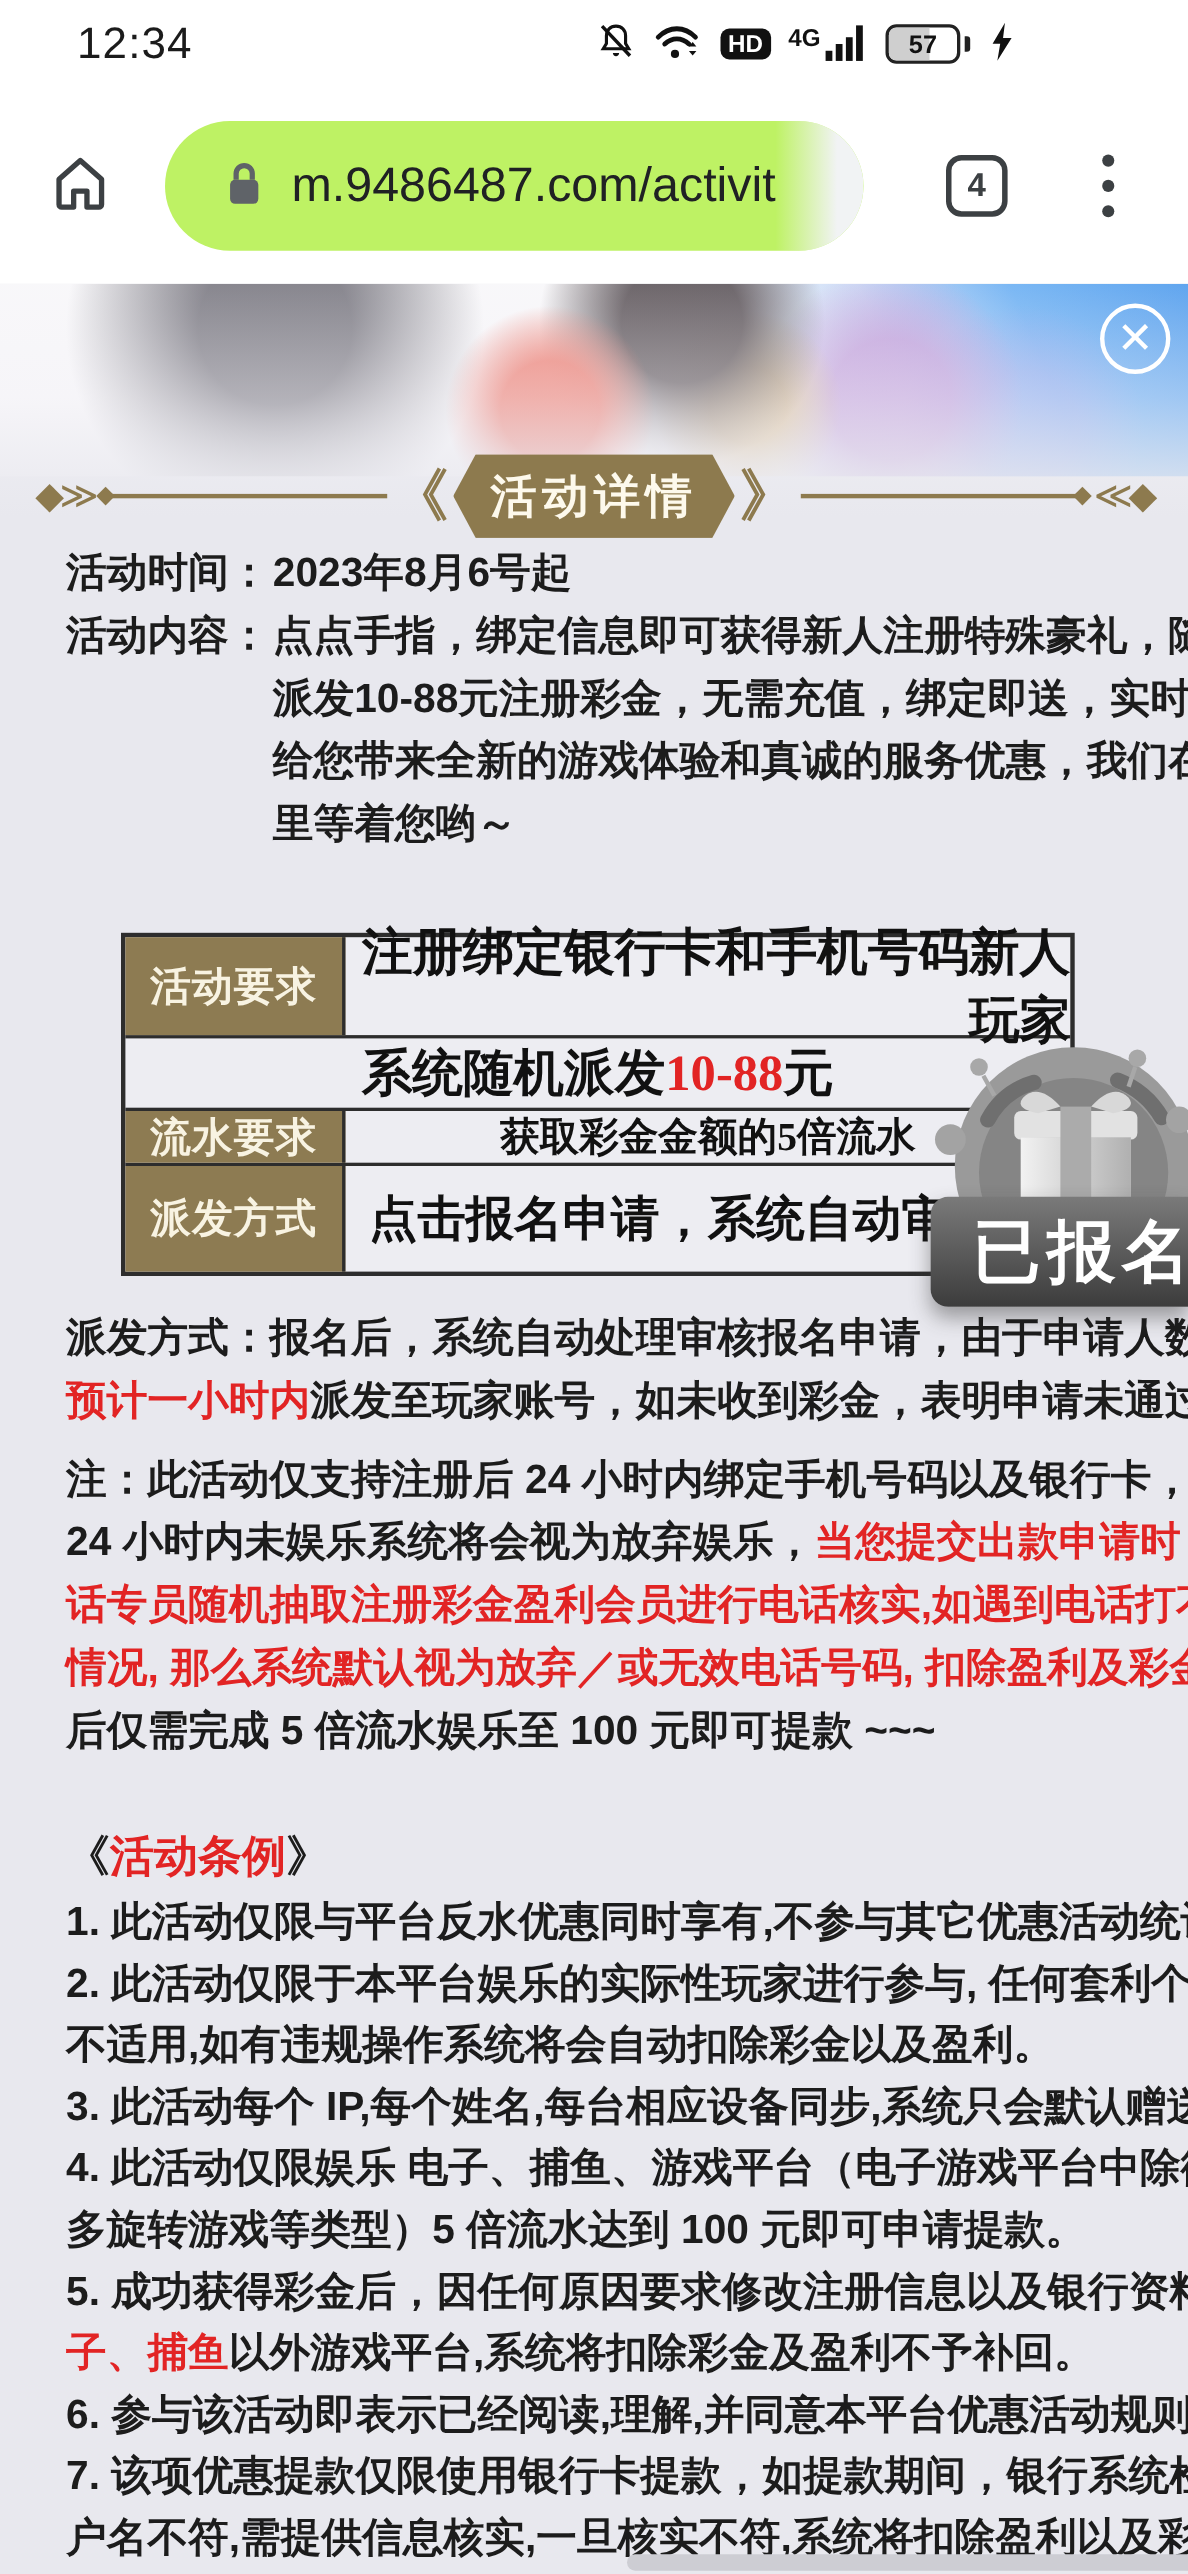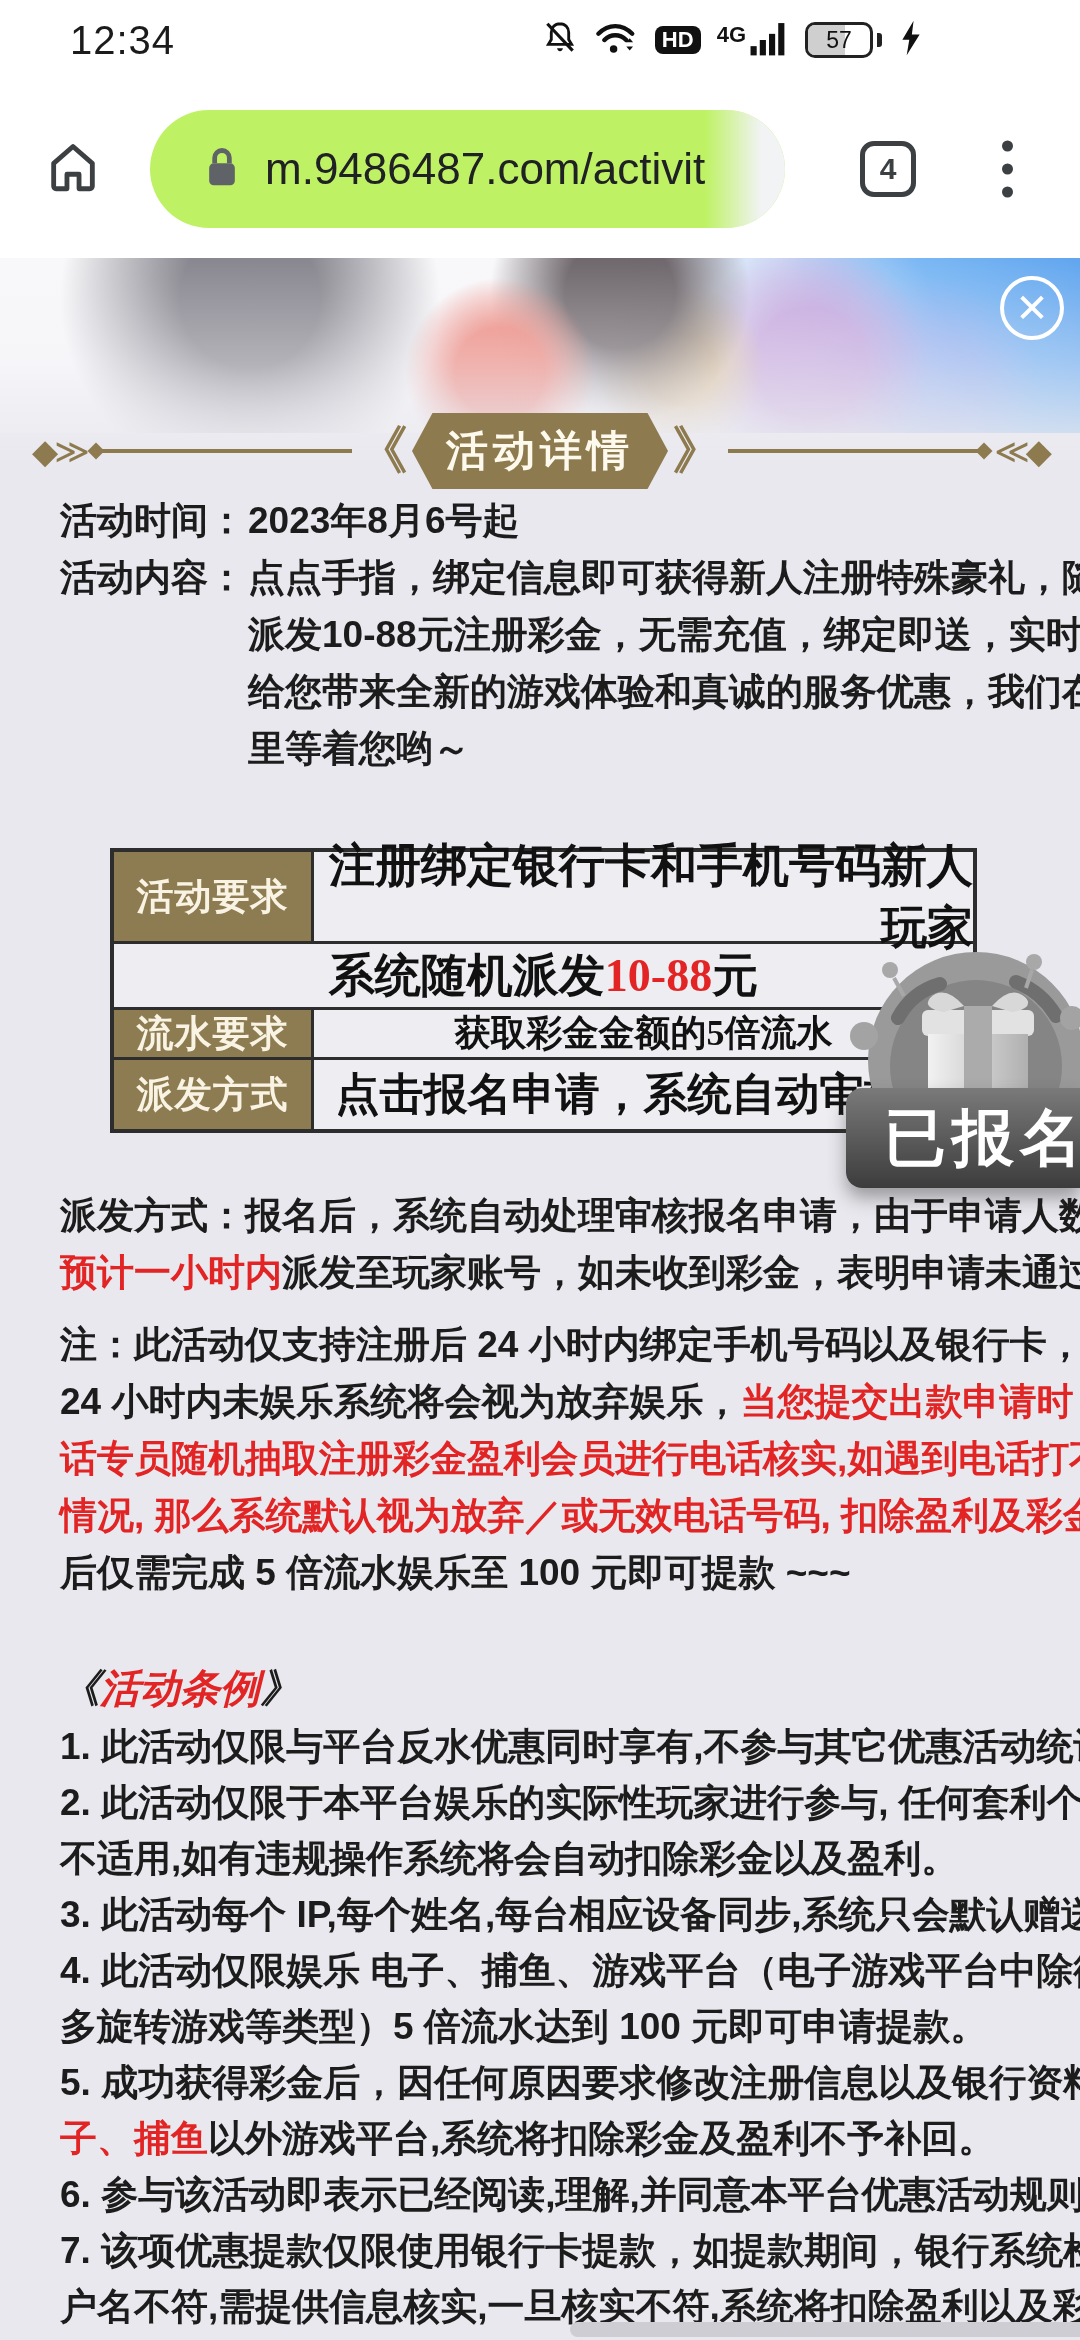--- a/index.html
+++ b/index.html
@@ -10,21 +10,21 @@
   
   .status-bar { position:absolute; top:0; left:0; width:960px; height:80px; background:#fff;
     display:flex; align-items:center; justify-content:space-between; padding:0 36px 0 70px; }
   .status-time { font-size:40px; color:#1b1b1b; font-weight:500; letter-spacing:1px; }
   .status-icons { display:flex; align-items:center; gap:16px; }
   .hd-badge { background:#111; color:#fff; font-weight:700; font-size:22px; border-radius:8px;
     padding:3px 7px; line-height:1; }
   .battery { position:relative; width:68px; height:36px; border:3px solid #222; border-radius:10px;
     display:flex; align-items:center; justify-content:center; overflow:hidden; }
   .battery-fill { position:absolute; left:0; top:0; bottom:0; width:60%; background:#cfcfcf; }
-  .battery-num { position:relative; font-size:23px; color:#111; font-weight:400; }
+  .battery-num { position:relative; font-size:23px; color:#111; font-weight:700; }
   .battery-nub { width:5px; height:14px; background:#222; border-radius:0 3px 3px 0; margin-left:-12px; }
 
   
   .toolbar { position:absolute; top:80px; left:0; width:1080px; height:178px; background:#fff;
     display:flex; align-items:center; }
   .home-btn { position:absolute; left:44px; top:50%; transform:translateY(-50%); }
   .url-pill { position:absolute; left:150px; top:50%; transform:translateY(-50%);
     width:635px; height:118px; background:#bef264; border-radius:60px;
     display:flex; align-items:center; padding:0 40px 0 55px; overflow:hidden; }
   .url-pill::after { content:""; position:absolute; right:0; top:0; bottom:0; width:80px;
@@ -78,34 +78,34 @@
 
   
   .promo-table { position:absolute; top:590px; left:110px; width:867px; border:4px solid #2d2d2d; background:#ededf2; }
   .trow { display:flex; border-bottom:3px solid #2d2d2d; }
   .trow:last-child { border-bottom:none; }
   .tlabel { width:200px; background:#8d7b52; color:#f8f3e2; font-size:37px; font-weight:700;
     display:flex; align-items:center; justify-content:center; border-right:3px solid #2d2d2d;
     letter-spacing:1px; }
   .tvalue { flex:1; display:flex; align-items:center; justify-content:center;
     font-family:"Liberation Serif", serif; font-weight:700; color:#111; text-align:right; }
-  .h1r { height:92px; } .h2r { height:66px; } .h3r { height:50px; } .h4r { height:69px; }
+  .h1r { height:92px; } .h2r { height:66px; } .h3r { height:50px; } .h4r { height:96px; }
   .v1 { font-size:46px; } .v2 { font-size:46px; } .v3 { font-size:36px; } .v4 { font-size:44px; }
 
   
   .signup-badge { position:absolute; top:690px; left:838px; width:242px; height:300px; }
   .badge-band { position:absolute; top:140px; left:8px; width:234px; height:100px; border-radius:16px 0 0 16px;
     background:linear-gradient(#7a7a7a, #3c3c3c); box-shadow:0 10px 18px rgba(60,60,60,0.45);
     display:flex; align-items:center; justify-content:flex-start; padding-left:38px; }
   .badge-text { color:#fff; font-size:62px; font-weight:600; letter-spacing:6px; white-space:nowrap; }
 
   .dispatch-block { position:absolute; top:929px; left:60px; right:40px; }
   .note-block { position:absolute; top:1058px; left:60px; right:40px; }
   .rules-title { position:absolute; top:1398px; left:60px; height:64px; line-height:64px;
-    font-size:40px; font-weight:700; color:#1c1c1c;font-style:italic; }
+    font-size:40px; font-weight:700; color:#1c1c1c; }
   .rules-block { position:absolute; top:1461px; left:60px; right:40px; }
   .rline { height:56px; line-height:56px; white-space:nowrap; }
 
   .hscroll { position:absolute; top:2064px; left:570px; width:520px; height:15px;
     background:#cdcdd3; border-radius:8px; }
 </style>
 </head>
 <body>
 
 <div class="screen">

